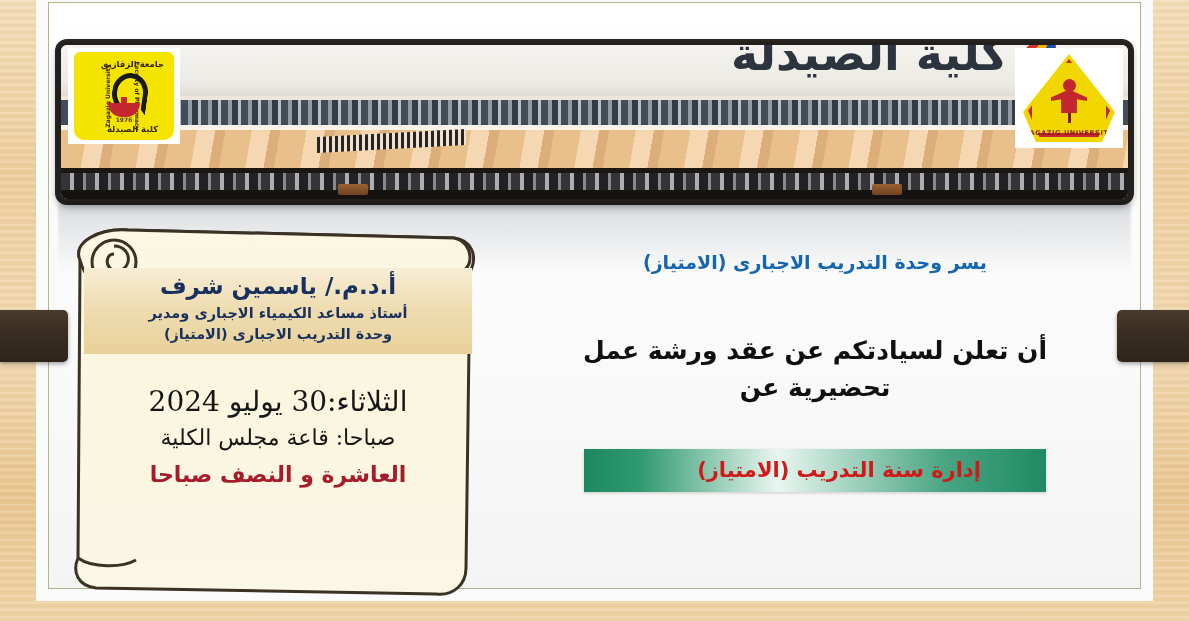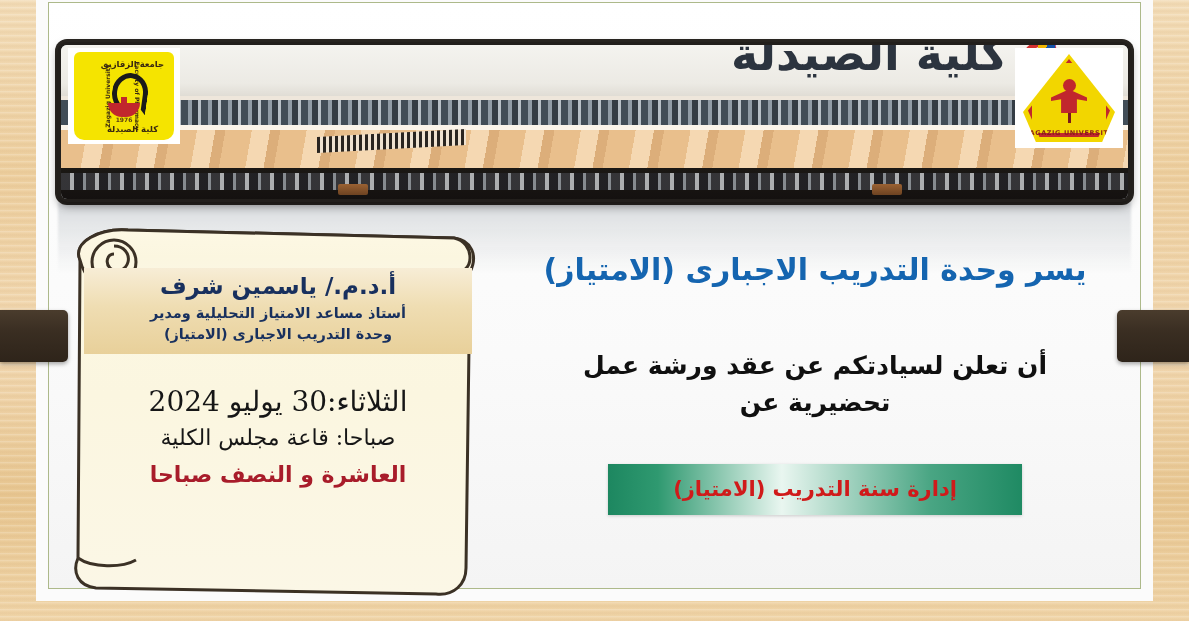--- a/index.html
+++ b/index.html
@@ -273,34 +273,35 @@
     font-size:22px;font-weight:700;color:#a81c2a;line-height:1.4;
     direction:rtl;margin-top:6px;
   }
 
   
   #announce-col{
     position:absolute;left:520px;top:250px;width:590px;
     z-index:7;text-align:center;direction:rtl;
   }
   #announce-heading{
-    font-size:30px;font-weight:700;color:#1565b0;
+    font-size:19px;font-weight:700;color:#1565b0;
     line-height:1.35;
   }
   #announce-body{
     margin-top:56px;
     font-size:25px;font-weight:700;color:#101010;
     line-height:1.5;
   }
   #dept-badge{
     margin:42px auto 0;
-    width:414px;height:51px;
+    width:414px;height:43px;
     display:flex;align-items:center;justify-content:center;
     background:linear-gradient(to left,#1f8a63 0%,#49a583 22%,#e9f6f0 58%,#2f9970 88%,#1d8760 100%);
     box-shadow:0 1px 3px rgba(0,0,0,.18);
+    padding-left:48px;
   }
   #dept-badge span{
     font-size:21px;font-weight:700;color:#d01a1a;direction:rtl;
   }
 </style>
 </head>
 <body>
 
 <div id="slide">
 
@@ -371,21 +372,21 @@
                C408,52 400,58 390,58 L60,74 C38,76 22,62 18,44 Z" fill="url(#parch)" stroke="#3b3125" stroke-width="3"></path>
       <circle cx="52" cy="46" r="22" fill="url(#parch)" stroke="#3b3125" stroke-width="3"></circle>
       <path d="M52,30 C62,30 68,38 66,46 C64,54 54,58 48,52 C43,47 45,38 52,38" fill="none" stroke="#3b3125" stroke-width="3"></path>
       <path d="M16,342 C30,352 60,352 74,344" fill="none" stroke="#3b3125" stroke-width="3"></path>
     </svg>
 
     <div id="scroll-body">
       <div id="speaker-box">
         <div id="speaker-name">أ.د.م./ ياسمين شرف</div>
         <div id="speaker-title">
-          <div>أستاذ مساعد الامتياز التحليلية ومدير</div>
+          <div>أستاذ مساعد الكيمياء الاجبارى ومدير</div>
           <div>وحدة التدريب الاجبارى (الامتياز)</div>
         </div>
       </div>
       <div id="event-meta">
         <div id="event-date">الثلاثاء:30 يوليو 2024</div>
         <div id="event-place">صباحا: قاعة مجلس الكلية</div>
         <div id="event-time">العاشرة و النصف صباحا</div>
       </div>
     </div>
   </div>

